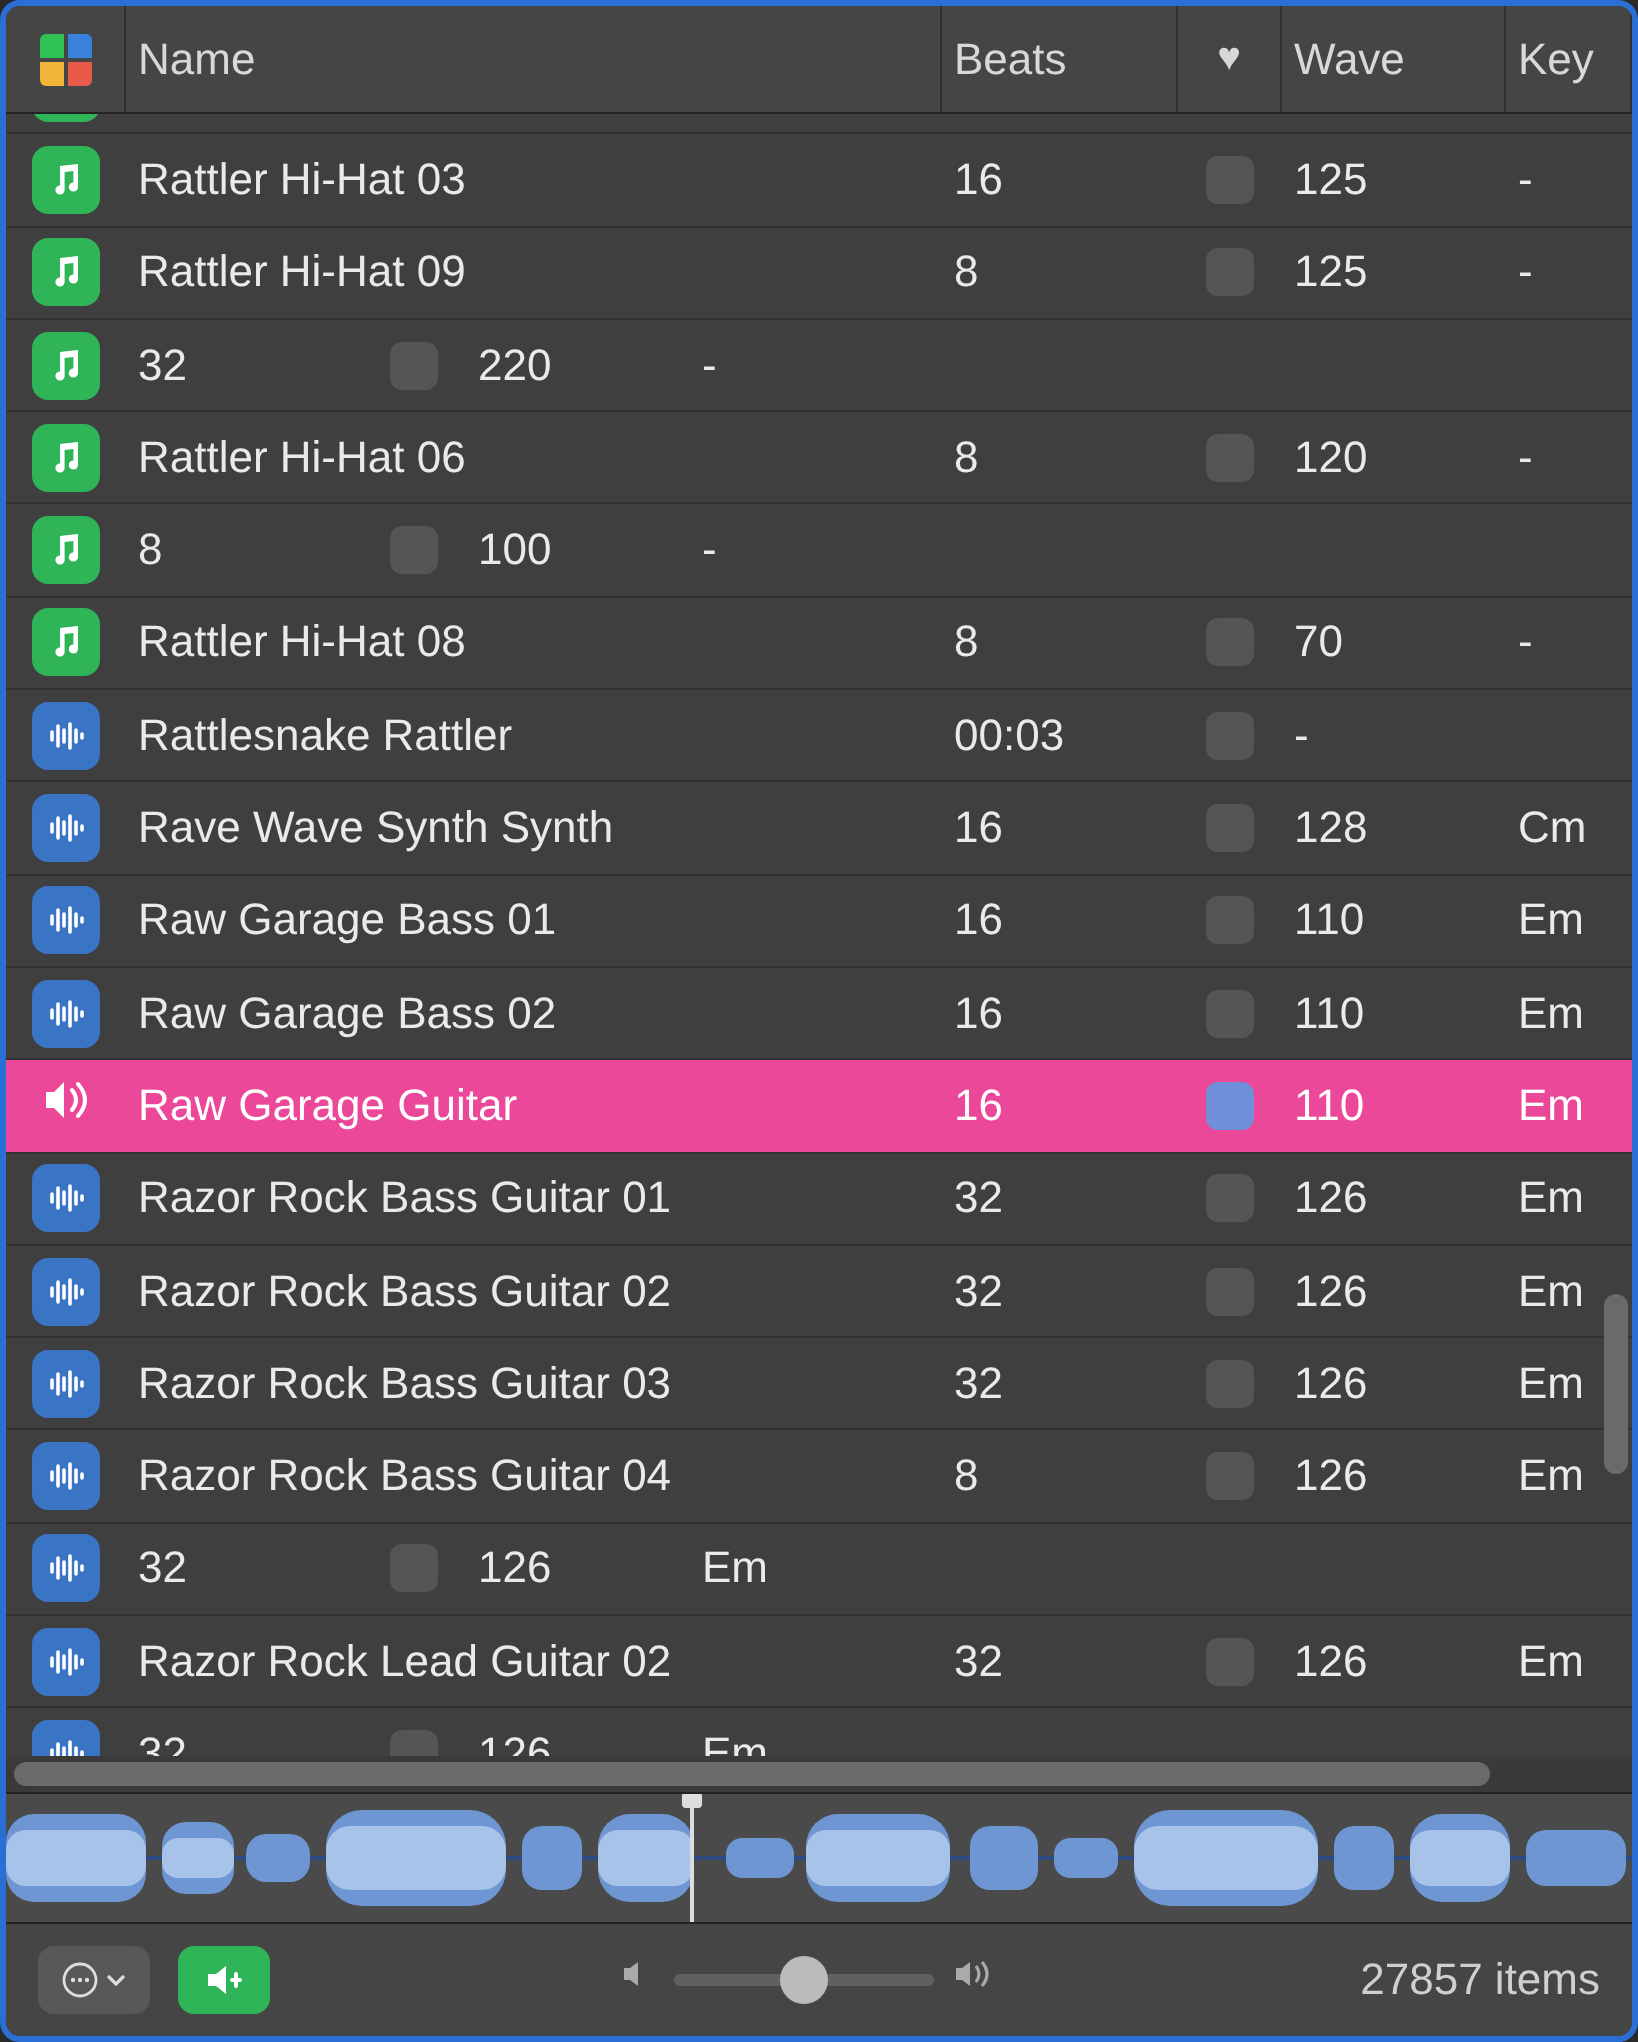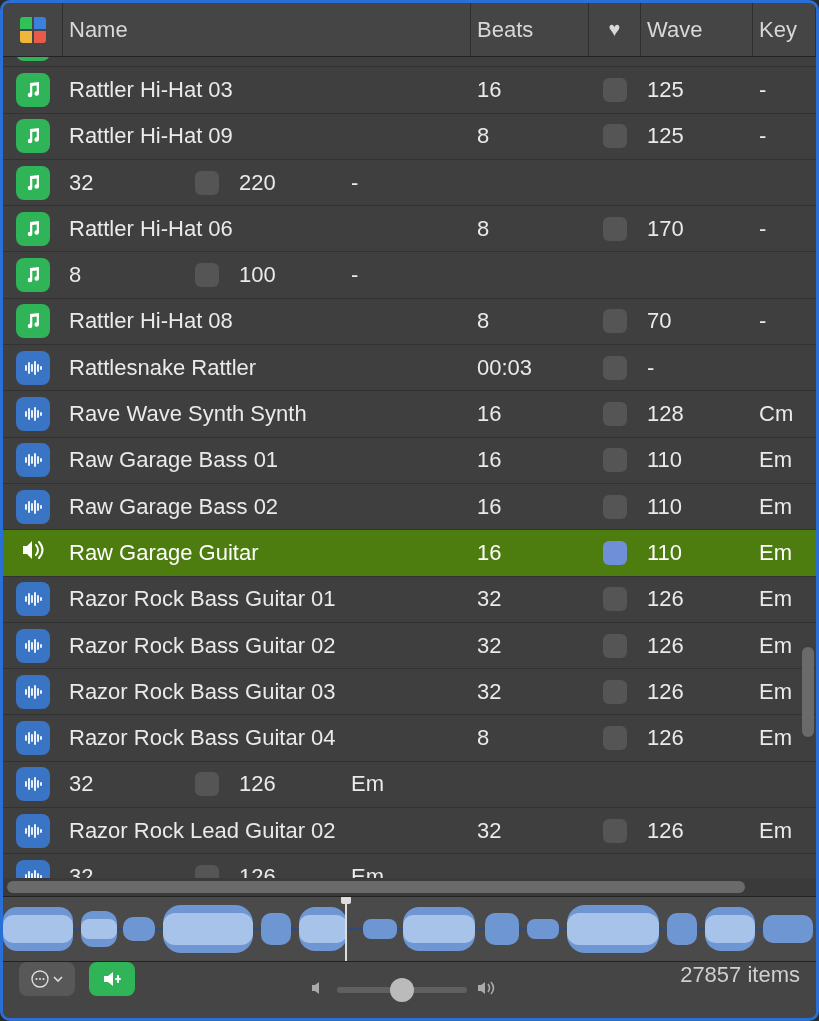--- a/index.html
+++ b/index.html
@@ -16,42 +16,42 @@
   .loop-browser-icon{width:30px;height:30px;border-radius:6px;display:grid;grid-template-columns:1fr 1fr;grid-template-rows:1fr 1fr;gap:2px;padding:2px;box-sizing:border-box}
   .loop-browser-icon span:nth-child(1){background:#30c257;border-top-left-radius:3px}
   .loop-browser-icon span:nth-child(2){background:#3a80dd;border-top-right-radius:3px}
   .loop-browser-icon span:nth-child(3){background:#f0b63a;border-bottom-left-radius:3px}
   .loop-browser-icon span:nth-child(4){background:#e85a4a;border-bottom-right-radius:3px}
   .heart{font-size:20px}
   
   .list{flex:1;overflow:hidden;position:relative}
   .rows{position:absolute;left:0;right:0;top:-36px}
   .row{height:45.3px;display:flex;align-items:center;border-bottom:1px solid #323232;font-size:22px;color:#eaeaea}
-  .row.sel{background:#4d7c0f;color:#fff}
+  .row.sel{background:#ec4899;color:#fff}
   .row .cell{box-sizing:border-box;padding:0 6px}
   .c-icon{width:60px;display:flex;justify-content:center}
   .c-name{width:408px;padding-left:14px;white-space:nowrap;overflow:hidden}
   .c-beats{width:118px}
   .c-fav{width:52px;display:flex;justify-content:center}
   .c-tempo{width:112px}
   .c-key{flex:1;white-space:nowrap;overflow:hidden}
   .tile{width:34px;height:34px;border-radius:8px;display:flex;align-items:center;justify-content:center;color:#fff}
   .tile-green{background:#2fb457}
   .tile-blue{background:#3a74c5}
   .tile svg{width:20px;height:20px}
   .playing{width:28px;height:28px;color:#fff}
   .fav-box{width:24px;height:24px;border-radius:6px;background:#555}
   .row.sel .fav-box{background:#6f8fd8}
   
   .wave{height:64px;background:#4a4a4a;border-top:1px solid #222;position:relative;flex:0 0 auto;overflow:hidden}
   .wave svg{position:absolute;inset:0;width:100%;height:100%}
   .playhead{position:absolute;top:0;bottom:0;left:342px;width:2px;background:#ddd}
   .playhead:before{content:"";position:absolute;top:-1px;left:-4px;width:10px;height:8px;background:#ddd;border-radius:2px}
   
-  .footer{height:56px;background:#454545;border-top:1px solid #222;display:flex;padding:0 16px;gap:14px;flex:0 0 auto}
+  .footer{height:56px;background:#454545;border-top:1px solid #222;display:flex;align-items:center;padding:0 16px;gap:14px;flex:0 0 auto}
   .foot-btn{height:34px;border-radius:8px;background:#585858;display:flex;align-items:center;justify-content:center;color:#eee}
   .more-btn{width:56px;gap:4px}
   .play-btn{width:46px;background:#2fb457}
   .vol{display:flex;align-items:center;gap:8px;margin-left:160px}
   .vol-icon{color:#aaa;font-size:20px}
   .slider-track{width:130px;height:6px;background:#606060;border-radius:3px;position:relative}
   .slider-thumb{position:absolute;top:50%;left:50%;width:24px;height:24px;background:#bbb;border-radius:50%;transform:translate(-50%,-50%)}
   .count{margin-left:auto;font-size:22px;color:#cfcfcf}
   
   .hscroll{height:18px;background:#3a3a3a;position:relative;flex:0 0 auto}
@@ -150,21 +150,21 @@
               <svg viewBox="0 0 20 20">
                 <path d="M7 3 L16 2 L16 13.5 A2.3 2.3 0 1 1 13.7 11.2 L13.7 5.5 L9.3 6 L9.3 15 A2.3 2.3 0 1 1 7 12.7 Z" fill="#fff"></path>
               </svg>
             </div>
           </div>
           <div class="cell c-name">Rattler Hi-Hat 06</div>
           <div class="cell c-beats">8</div>
           <div class="cell c-fav">
             <div class="fav-box"></div>
           </div>
-          <div class="cell c-tempo">170</div>
+          <div class="cell c-tempo">120</div>
           <div class="cell c-key">-</div>
         </div>
         <div class="row">
           <div class="cell c-icon">
             <div class="tile tile-green">
               <svg viewBox="0 0 20 20">
                 <path d="M7 3 L16 2 L16 13.5 A2.3 2.3 0 1 1 13.7 11.2 L13.7 5.5 L9.3 6 L9.3 15 A2.3 2.3 0 1 1 7 12.7 Z" fill="#fff"></path>
               </svg>
             </div>
           </div>

